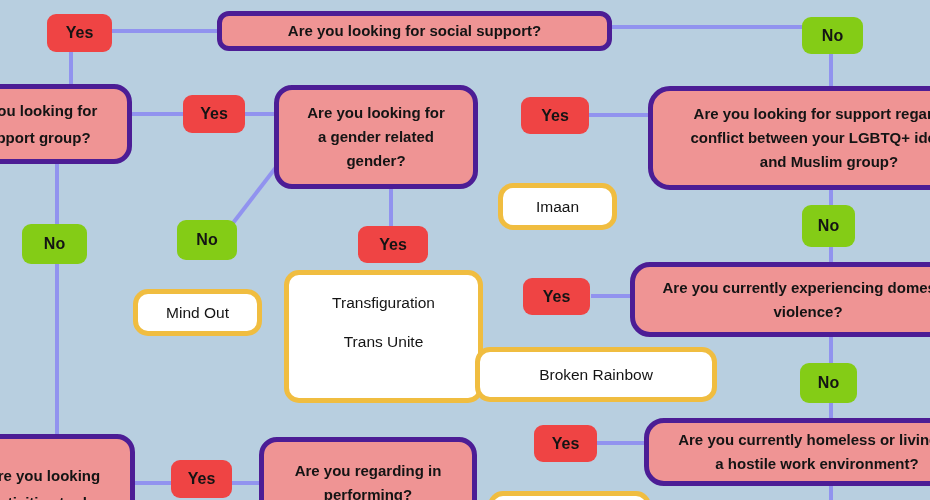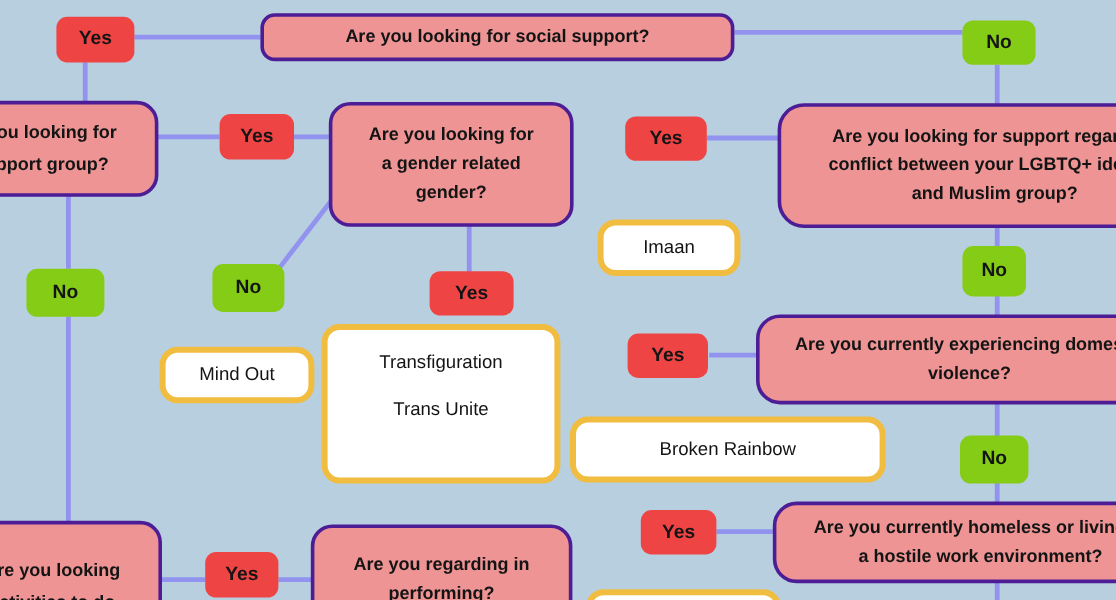--- a/index.html
+++ b/index.html
@@ -8,21 +8,21 @@
     width:930px;height:500px;
     overflow:hidden;
     background:#b8cfe0;
     font-family:"Liberation Sans",sans-serif;
     color:#141414;
   }
   #connectors{position:absolute;left:0;top:0;z-index:1;}
   .node{position:absolute;z-index:2;box-sizing:border-box;display:flex;flex-direction:column;justify-content:center;align-items:center;text-align:center;}
   .q{
     background:#ef9494;
-    border:3px solid #4c1d95;
+    border:5px solid #4c1d95;
     border-radius:18px;
     font-weight:bold;
     font-size:15px;
     line-height:24px;
     padding:2px 8px;
   }
   .ans{
     border-radius:9px;
     font-weight:bold;
     font-size:16px;
@@ -31,21 +31,21 @@
   .yes{background:#ef4444;}
   .no{background:#84cc16;}
   .res{
     background:#ffffff;
     border:5px solid #f0bd40;
     border-radius:15px;
     font-size:15.5px;
     font-weight:normal;
     line-height:20px;
   }
-  .res.top-align{justify-content:flex-start;padding-top:18px;}
+  .res.top-align{justify-content:flex-start;padding-top:18px;margin-left:16px;}
   .res-line{display:block;margin-bottom:19px;}
   .q-line{display:block;white-space:nowrap;}
 </style>
 </head>
 <body>
 
 <div id="stage">
 
   <svg id="connectors" width="930" height="500" viewBox="0 0 930 500">
     <g stroke="#9193ef" stroke-width="4" fill="none">
@@ -140,21 +140,21 @@
 
   <div class="node ans yes" style="left:523px;top:278px;width:67px;height:37px;">
     <span>Yes</span>
   </div>
 
   <div class="node q" style="left:630px;top:262px;width:356px;height:75px;border-radius:20px;">
     <span class="q-line">Are you currently experiencing domestic</span>
     <span class="q-line">violence?</span>
   </div>
 
-  <div class="node res" style="left:475px;top:347px;width:263px;height:55px;">
+  <div class="node res" style="left:475px;top:347px;width:242px;height:55px;">
     <span>Broken Rainbow</span>
   </div>
 
   <div class="node ans no" style="left:800px;top:363px;width:57px;height:40px;">
     <span>No</span>
   </div>
 
   <div class="node q" style="left:-48px;top:434px;width:183px;height:110px;line-height:27px;">
     <span class="q-line">Are you looking</span>
     <span class="q-line">activities to do</span>

